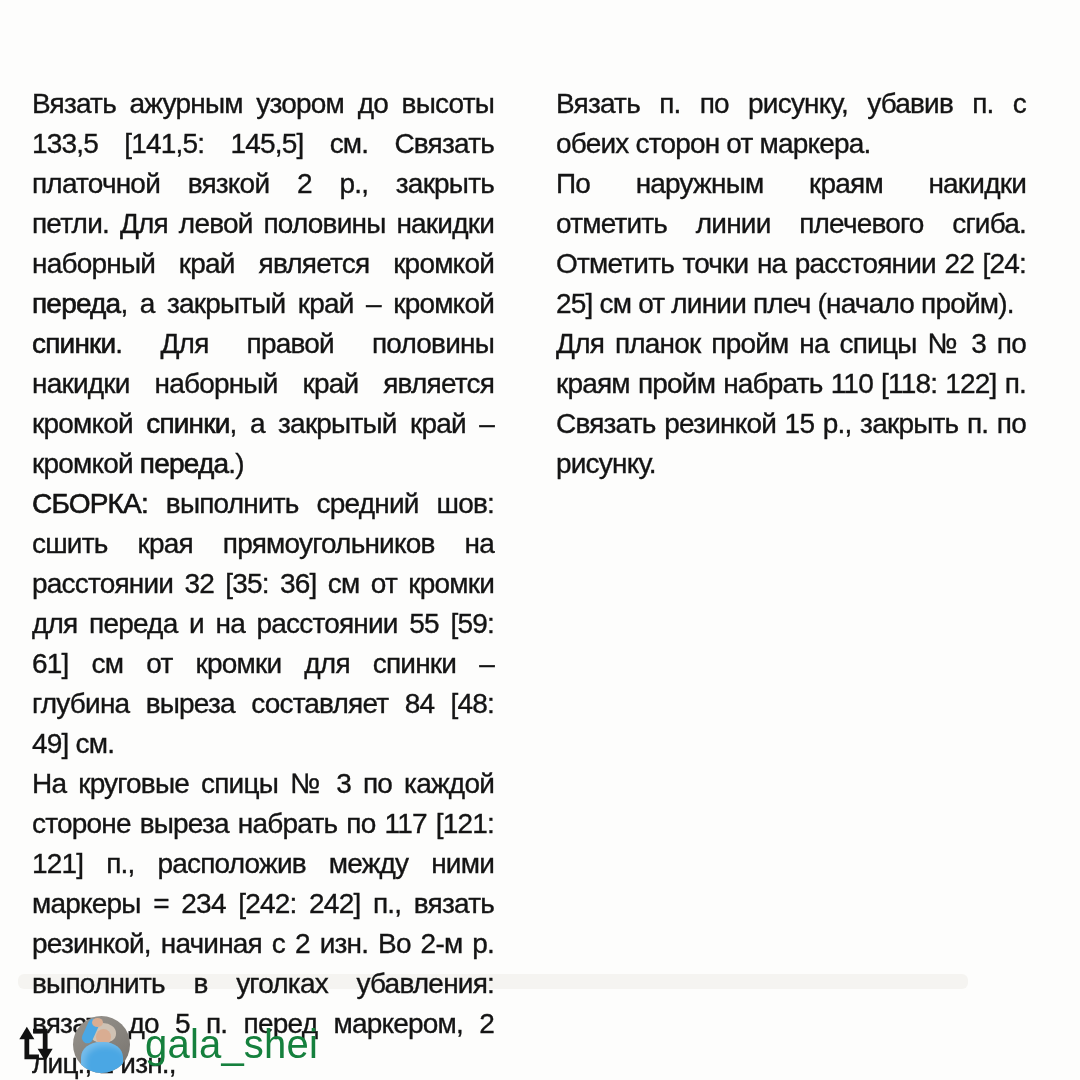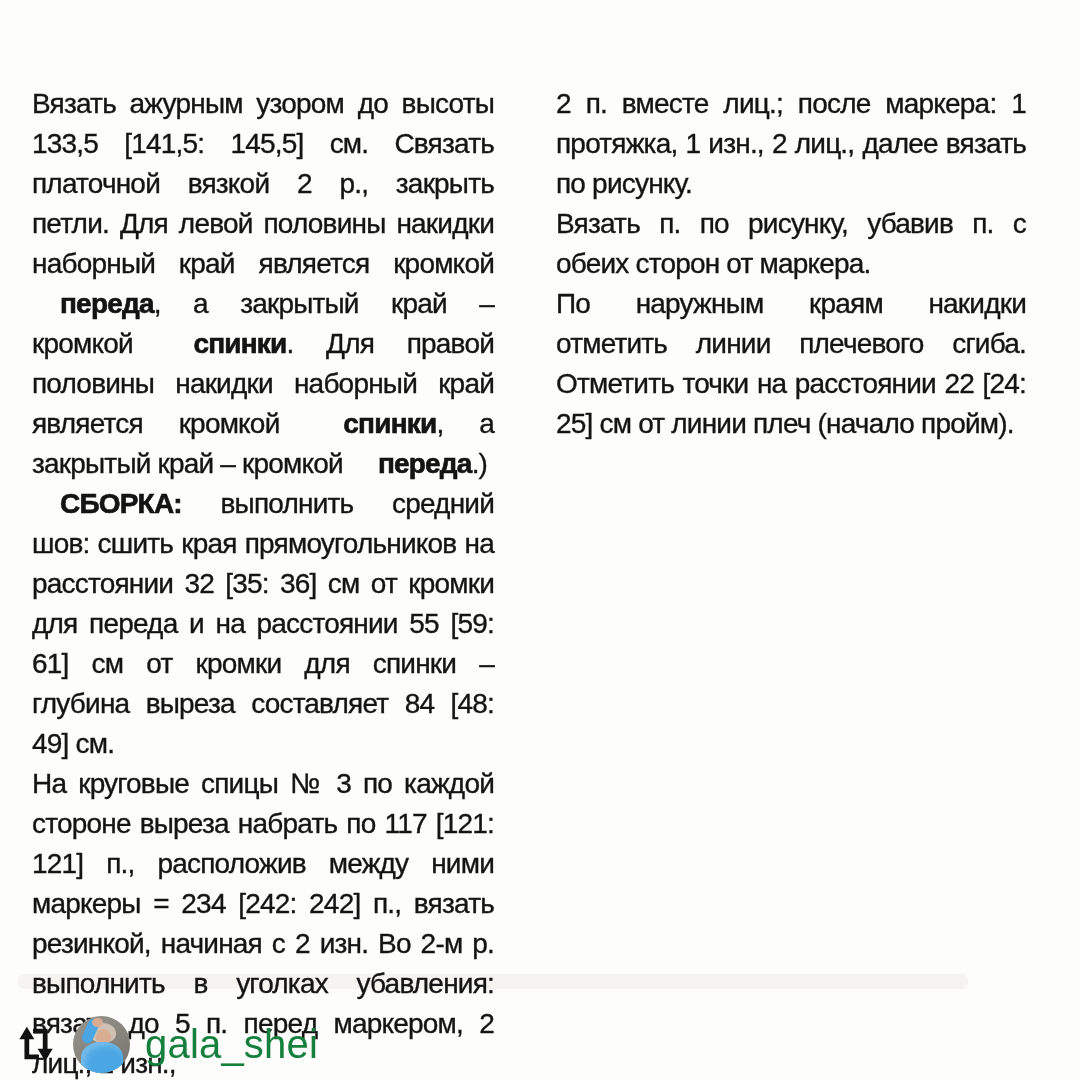--- a/index.html
+++ b/index.html
@@ -20,21 +20,21 @@
     color:#141414;
     font-size:28px;
     line-height:40px;
     letter-spacing:-0.8px;
     text-align:justify;
     -webkit-text-stroke:0.35px #141414;
   }
   .col-left{left:32px;width:462px;}
   .col-right{left:556px;width:470px;}
   .para{margin:0;padding:0;}
-  .para span.b{font-weight:700;margin-left:28px;-webkit-text-stroke:0.6px #0d0d0d;}
+  .para span.b{font-weight:400;-webkit-text-stroke:0.6px #0d0d0d;}
   .para span.u{
     text-decoration-thickness:2.5px;
     text-underline-offset:5px;
   }
   .footer{
     position:absolute;left:14px;top:1012px;height:64px;
     display:flex;align-items:center;gap:15px;
   }
   .repost-icon{width:44px;height:46px;display:block;}
   .avatar{
@@ -75,23 +75,23 @@
 <div class="page">
 
   <div class="scan-band"></div>
 
   <div class="doc-col col-left">
       <p class="para"><span>Вязать ажурным узором до высоты 133,5 [141,5: 145,5] см. Связать платочной вязкой 2 р., закрыть петли. Для левой половины накидки наборный край является кромкой </span><span class="b">переда</span><span>, а закрытый край – кромкой </span><span class="b">спинки</span><span>. Для правой половины накидки наборный край является кромкой </span><span class="b">спинки</span><span>, а закрытый край – кромкой </span><span class="b">переда</span><span>.)</span></p>
       <p class="para"><span class="b">СБОРКА:</span><span> выполнить средний шов: сшить края прямоугольников на расстоянии 32 [35: 36] см от кромки для переда и на расстоянии 55 [59: 61] см от кромки для спинки – глубина выреза составляет 84 [48: 49] см.</span></p>
       <p class="para"><span>На круговые спицы № 3 по каждой стороне выреза набрать по 117 [121: 121] п., расположив между ними маркеры = 234 [242: 242] п., вязать резинкой, начиная с 2 изн. </span><span class="u">Во 2-м р.</span><span> выполнить в уголках убавления: вязать до 5 п. перед маркером, 2 лиц., 1 изн.,</span></p>
     </div>
   <div class="doc-col col-right">
-      <p class="para"><span>2 п. вместе лиц.; после маркера: 1 протяжка, 1 изн., 2 лиц., далее вязать по рисунку.</span></p>
       <p class="para"><span>Вязать п. по рисунку, убавив п. с обеих сторон от маркера.</span></p>
       <p class="para"><span>По наружным краям накидки отметить линии плечевого сгиба. Отметить точки на расстоянии 22 [24: 25] см от линии плеч (начало пройм).</span></p>
+      <p class="para"><span>Для планок пройм на спицы № 3 по краям пройм набрать 110 [118: 122] п. Связать резинкой 15 р., закрыть п. по рисунку.</span></p>
     </div>
 
   <div class="footer">
     <svg class="repost-icon" viewBox="0 0 24 24" aria-hidden="true">
       <g fill="none" stroke="#111111" stroke-width="2.6">
         <path d="M7 8.6 V19 H13.6"></path>
         <path d="M17 15.4 V5 H10.4"></path>
       </g>
       <g fill="#111111" stroke="none">
         <path d="M7 2.6 L11.1 9.4 L2.9 9.4 Z"></path>

